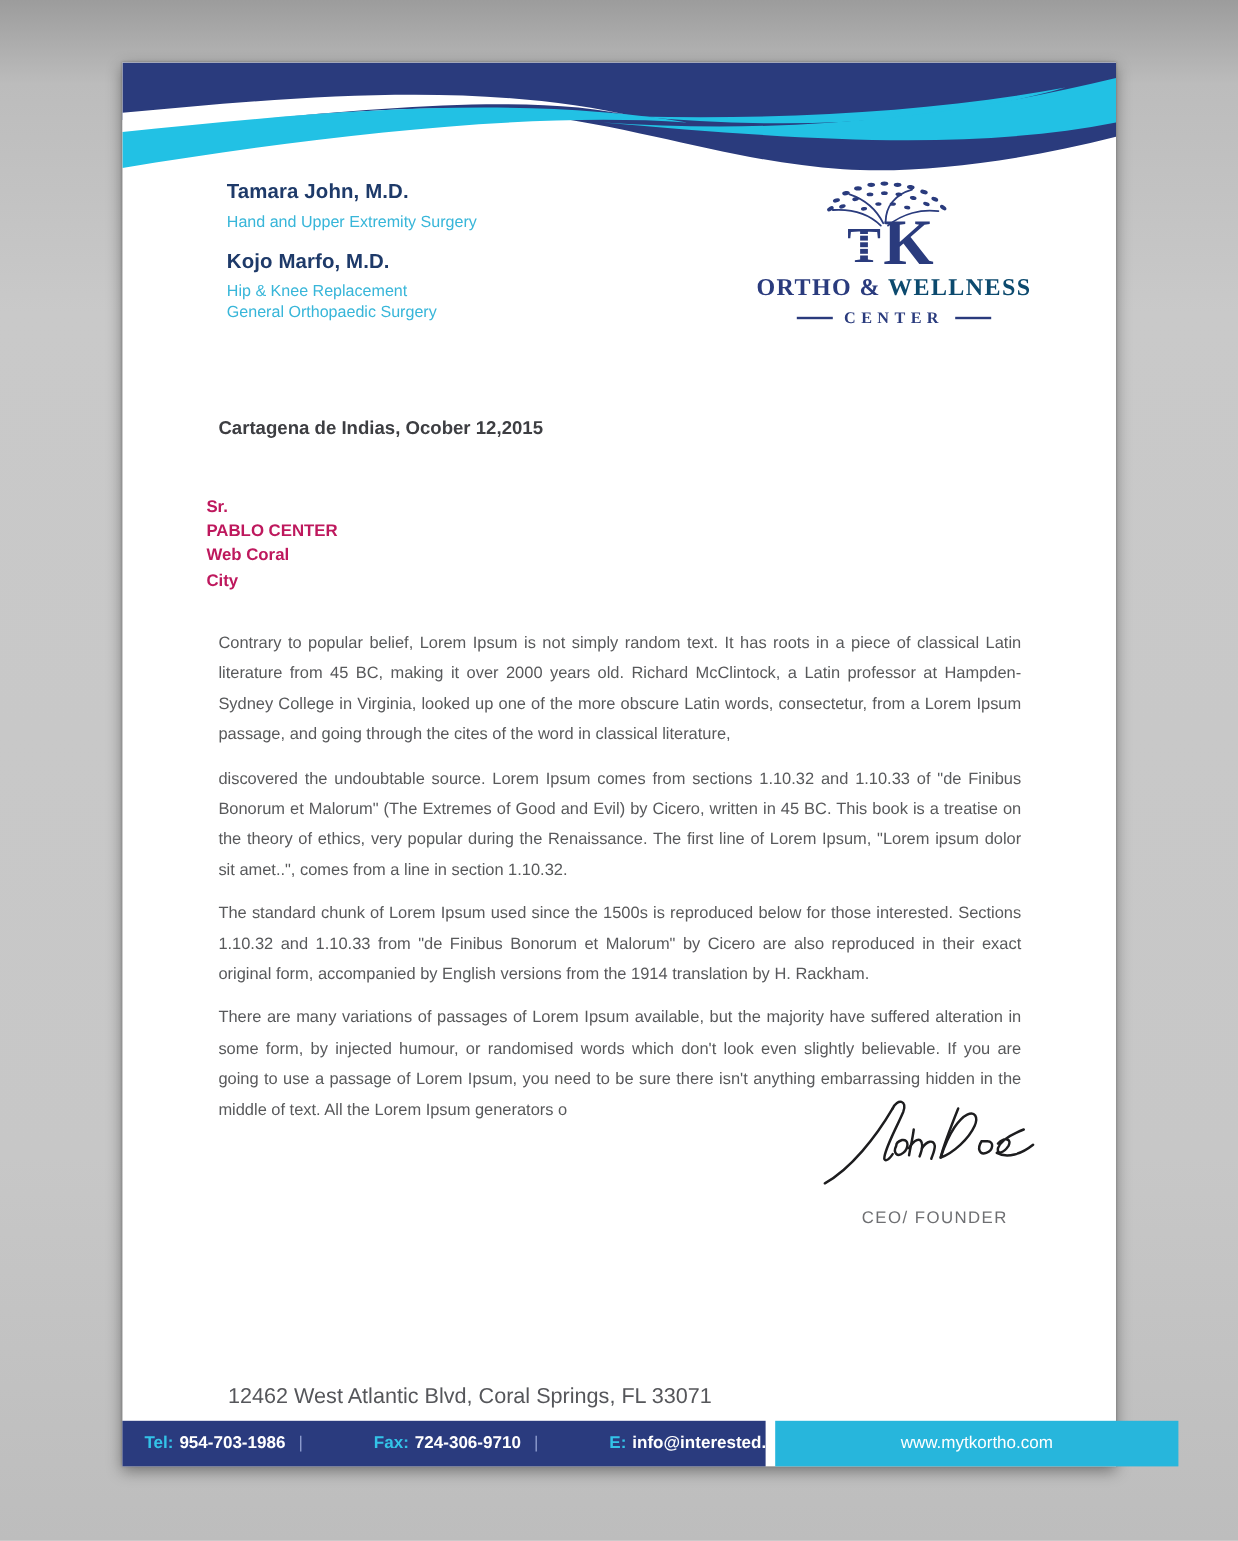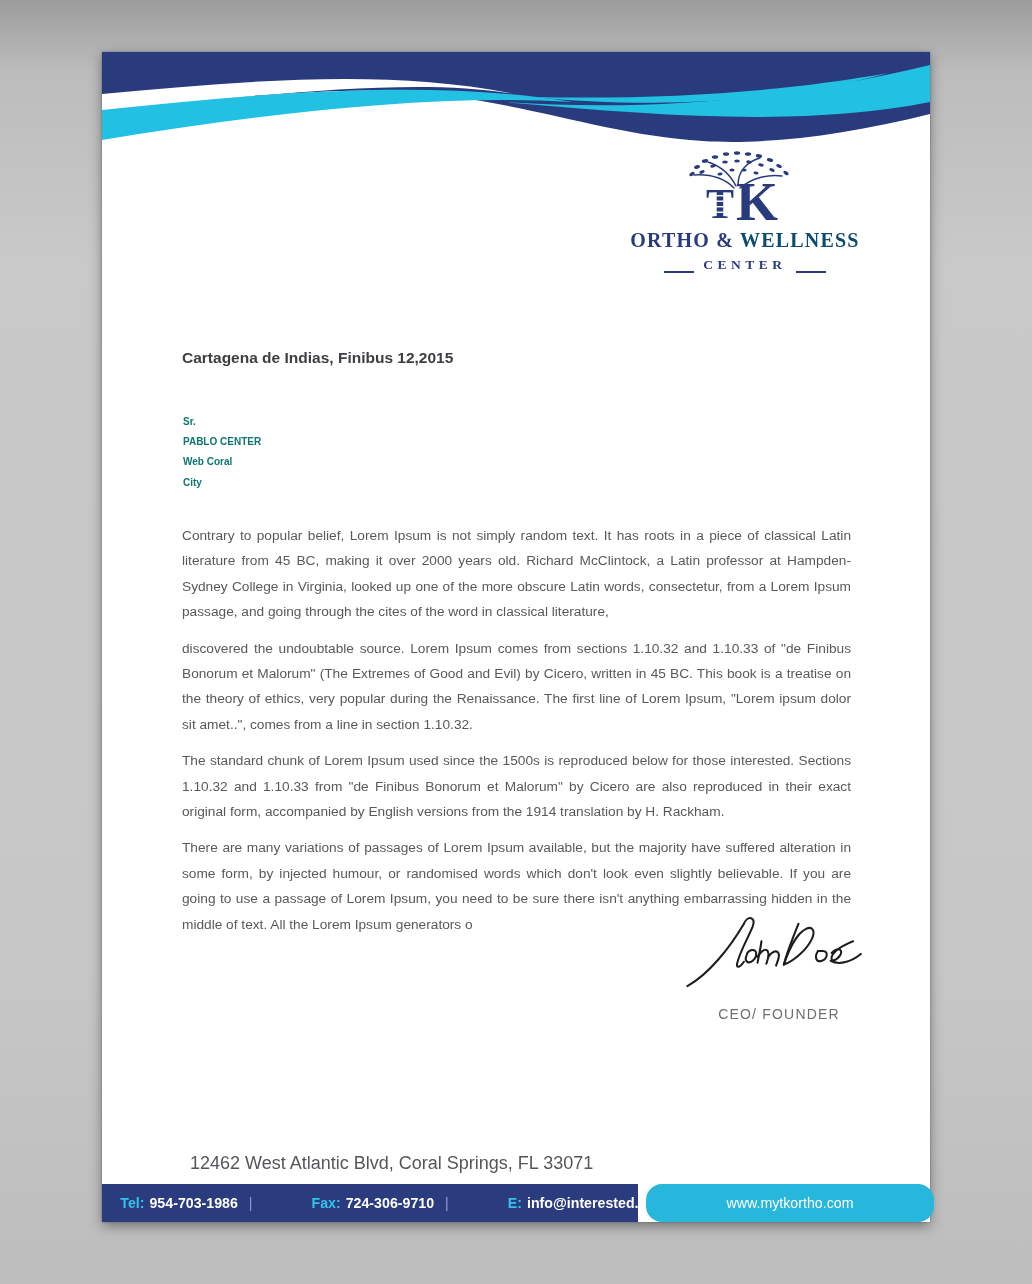--- a/index.html
+++ b/index.html
@@ -21,41 +21,41 @@
   .doctors{position:absolute;left:87px;top:98px;}
   .doc-group{margin-bottom:15px;}
   .doc-name{font-weight:700;font-size:17px;color:#1e3a69;margin:0 0 6px 0;letter-spacing:.1px;}
   .doc-spec{font-size:13.4px;color:#38b6d9;line-height:17px;}
   
   .logo{position:absolute;left:528px;top:96px;width:230px;text-align:center;}
   .logo svg{display:block;margin:0 auto;}
   .logo-name{font-family:"Liberation Serif", serif;font-weight:700;font-size:20px;
     letter-spacing:1.2px;color:#2a3b7d;white-space:nowrap;margin-top:1px;}
   .logo-name .cyan{color:#0c4a6e;}
-  .logo-center{display:flex;align-items:flex-end;justify-content:center;gap:9px;margin-top:5px;}
+  .logo-center{display:flex;align-items:center;justify-content:center;gap:9px;margin-top:5px;}
   .logo-center .rule{width:30px;height:2px;background:#2a3b7d;}
   .logo-center .word{font-family:"Liberation Serif", serif;font-weight:600;font-size:13.5px;
     letter-spacing:4.5px;color:#2a3b7d;}
   
   .dateline{position:absolute;left:80px;top:297px;font-weight:600;font-size:15.5px;color:#3d3e42;}
-  .recipient{position:absolute;left:81px;top:360px;font-weight:600;font-size:10px;color:#0f766e;line-height:20.2px;}
+  .recipient{position:absolute;left:70px;top:360px;font-weight:600;font-size:14px;color:#be185d;line-height:20.2px;}
   .body-copy{position:absolute;left:80px;top:471px;width:669px;}
   .body-copy p{margin:0 0 11px 0;font-size:13.7px;line-height:25.4px;color:#58595b;
     text-align:justify;hyphens:manual;}
   
   .signature{position:absolute;left:572px;top:860px;width:210px;text-align:center;}
   .signature svg{display:block;margin:0 auto;}
   .sig-title{font-size:14px;letter-spacing:1.2px;color:#6e6f72;margin-top:16px;}
   
   .address{position:absolute;left:88px;top:1101px;font-size:18px;color:#55565a;}
   .bar-navy{position:absolute;left:0;bottom:0;width:536px;height:38px;background:#2a3b7e;
     display:flex;align-items:center;justify-content:center;white-space:nowrap;
     font-size:14.2px;color:#ffffff;}
-  .bar-cyan{position:absolute;left:544px;bottom:0;width:288px;height:38px;background:#27b6dc;
-    display:flex;align-items:center;justify-content:center;font-size:14.2px;color:#ffffff;border-radius:16px;}
+  .bar-cyan{position:absolute;left:544px;bottom:0;width:336px;height:38px;background:#27b6dc;
+    display:flex;align-items:center;justify-content:center;font-size:14.2px;color:#ffffff;}
   .bar-navy .lbl{color:#33c3e8;font-weight:700;margin-right:5px;margin-left:48px;}
   .bar-navy .val{font-weight:600;}
   .bar-navy .sep{color:#8e9cce;margin:0 11px;font-weight:400;}
 </style>
 </head>
 <body>
 
 <div class="page">
 
   <svg class="header-waves" viewBox="0 0 827 100" preserveAspectRatio="none" aria-hidden="true">
@@ -64,20 +64,31 @@
 
     <path fill="#ffffff" d="M0 42 C150 28 300 15 430 46 C330 21 160 44 0 58 Z"></path>
 
     <path fill="#22c1e4" d="M0 58 C170 40 330 27 470 50 C330 41 160 62 0 88 Z"></path>
 
     <path fill="#22c1e4" d="M428 45 C560 48 680 40 785 21 C665 55 540 55 428 45 Z"></path>
 
     <path fill="#22c1e4" d="M400 50 C560 61 700 44 827 13 L827 50 C700 75 560 64 400 50 Z"></path>
   </svg>
 
+  <div class="doctors">
+    <div class="doc-group">
+      <p class="doc-name">Tamara John, M.D.</p>
+      <div class="doc-spec">Hand and Upper Extremity Surgery</div>
+    </div>
+    <div class="doc-group">
+      <p class="doc-name">Kojo Marfo, M.D.</p>
+      <div class="doc-spec">Hip &amp; Knee Replacement</div>
+      <div class="doc-spec">General Orthopaedic Surgery</div>
+    </div>
+  </div>
 
   <div class="logo">
     <svg width="132" height="80" viewBox="0 0 132 80" aria-hidden="true">
       <g stroke="#2a3b7d" stroke-width="1.5" fill="none" stroke-linecap="round">
         <path d="M55 40 C45 30 31 26 15 27"></path>
         <path d="M57 38 C51 26 41 18 29 14"></path>
         <path d="M59 37 C59 24 67 14 81 10"></path>
         <path d="M61 40 C73 30 89 26 103 28"></path>
       </g>
       <g fill="#2a3b7d">
@@ -115,21 +126,21 @@
       </g>
     </svg>
     <div class="logo-name"><span>ORTHO &amp;</span> <span class="cyan">WELLNESS</span></div>
     <div class="logo-center">
       <span class="rule"></span>
       <span class="word">CENTER</span>
       <span class="rule"></span>
     </div>
   </div>
 
-  <div class="dateline">Cartagena de Indias, Finibus 12,2015</div>
+  <div class="dateline">Cartagena de Indias, Ocober 12,2015</div>
 
   <div class="recipient">
     <div>Sr.</div>
     <div>PABLO CENTER</div>
     <div>Web Coral</div>
     <div>City</div>
   </div>
 
   <div class="body-copy">
     <p>Contrary to popular belief, Lorem Ipsum is not simply random text. It has roots in a piece of classical Latin literature from 45 BC, making it over 2000 years old. Richard McClintock, a Latin professor at Hampden-Sydney College in Vir­ginia, looked up one of the more obscure Latin words, consectetur, from a Lorem Ipsum passage, and going through the cites of the word in classical literature,</p>

